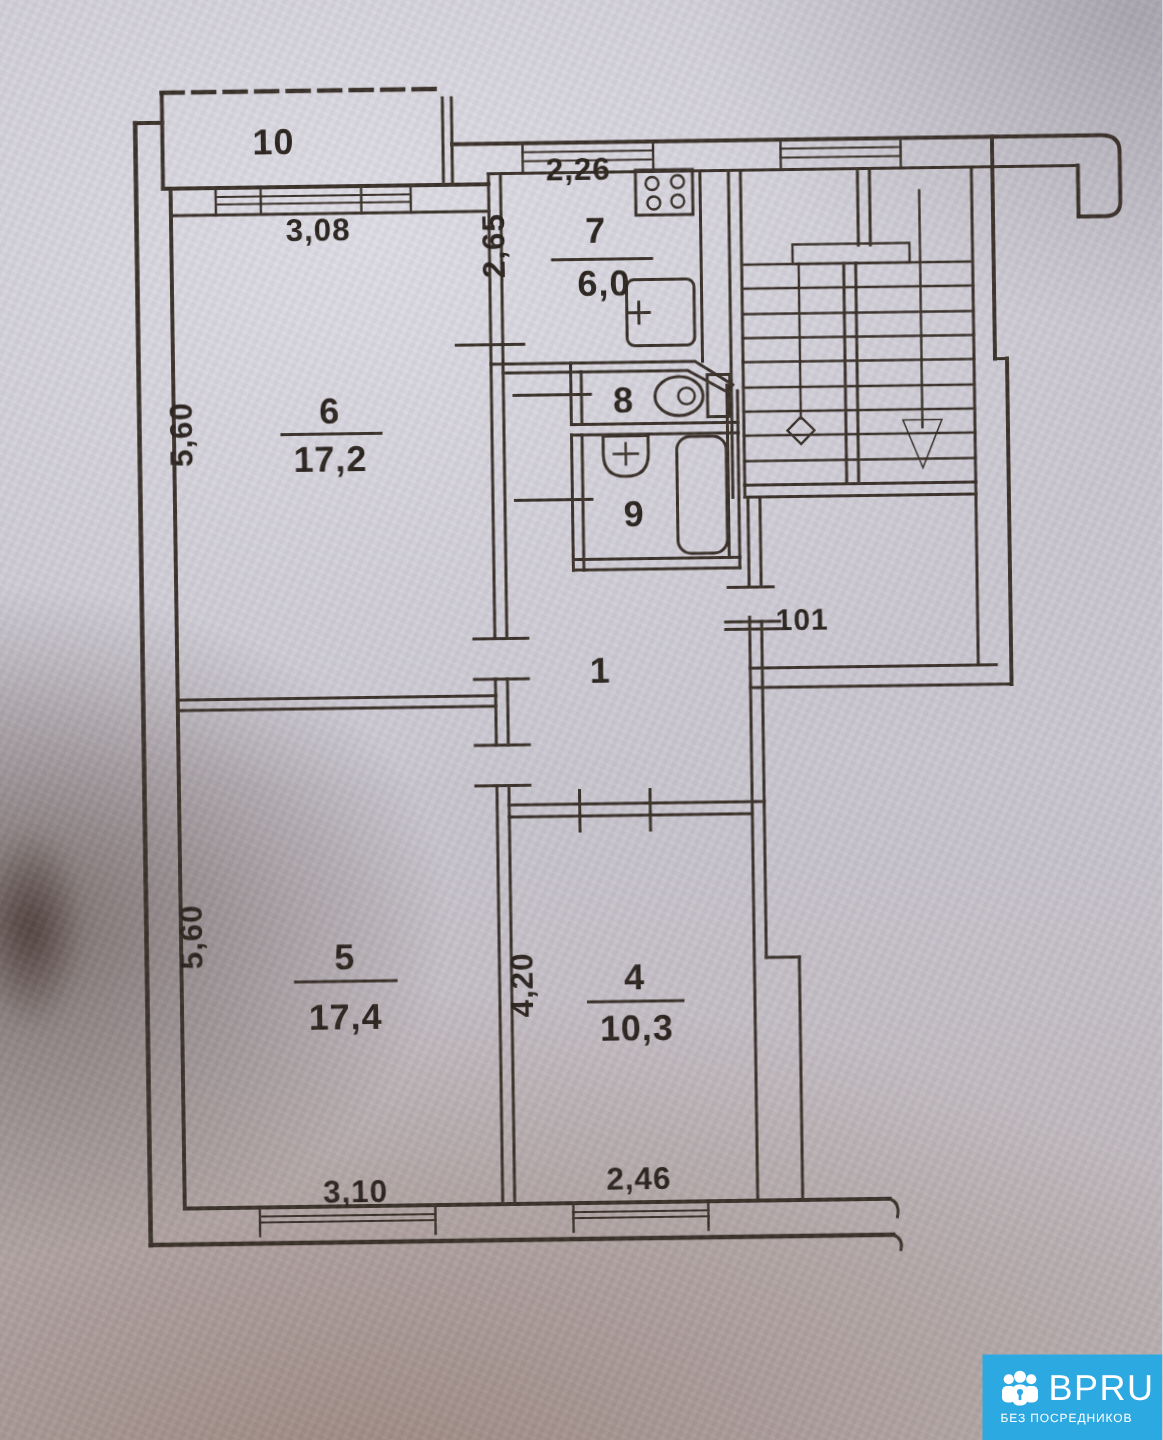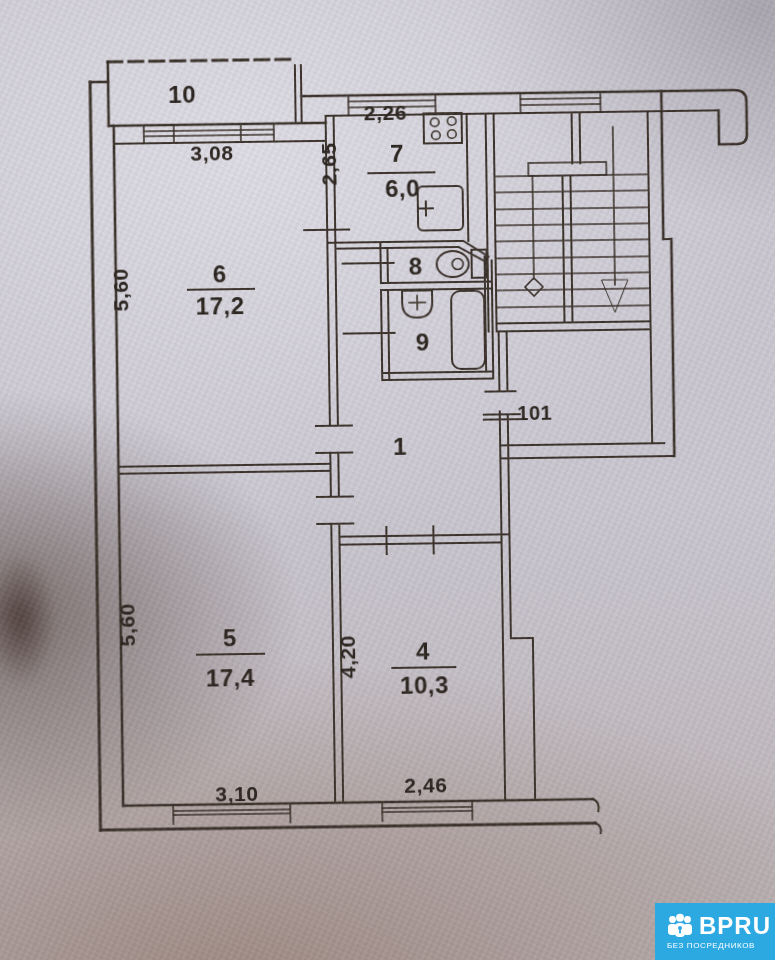--- a/index.html
+++ b/index.html
@@ -30,21 +30,21 @@
   .area{font-size:24px;}
   .dim{font-size:21px;}
   .small{font-size:20px;}
   .w3{stroke-width:3;} .w26{stroke-width:2.6;} .w2{stroke-width:2;} .w16{stroke-width:1.6;} .w13{stroke-width:1.3;}
   .badge{
     position:absolute;left:655px;top:903px;width:120px;height:57px;z-index:4;
     background:#2da9e2;color:#fff;display:flex;flex-direction:column;
     align-items:flex-start;justify-content:center;padding-left:10px;box-sizing:border-box;
   }
   .badge-top{display:flex;align-items:center;gap:4px;}
-  .badge-brand{font-size:24px;font-weight:700;letter-spacing:1px;line-height:1;}
+  .badge-brand{font-size:24px;font-weight:400;letter-spacing:1px;line-height:1;}
   .badge-tag{font-size:8px;letter-spacing:.6px;margin-top:2px;margin-left:2px;white-space:nowrap;}
 </style>
 </head>
 <body>
 
 <div class="stage">
   <div class="plan-wrap">
     <svg class="plan" width="775" height="960" viewBox="0 0 775 960">
 
       <g>

